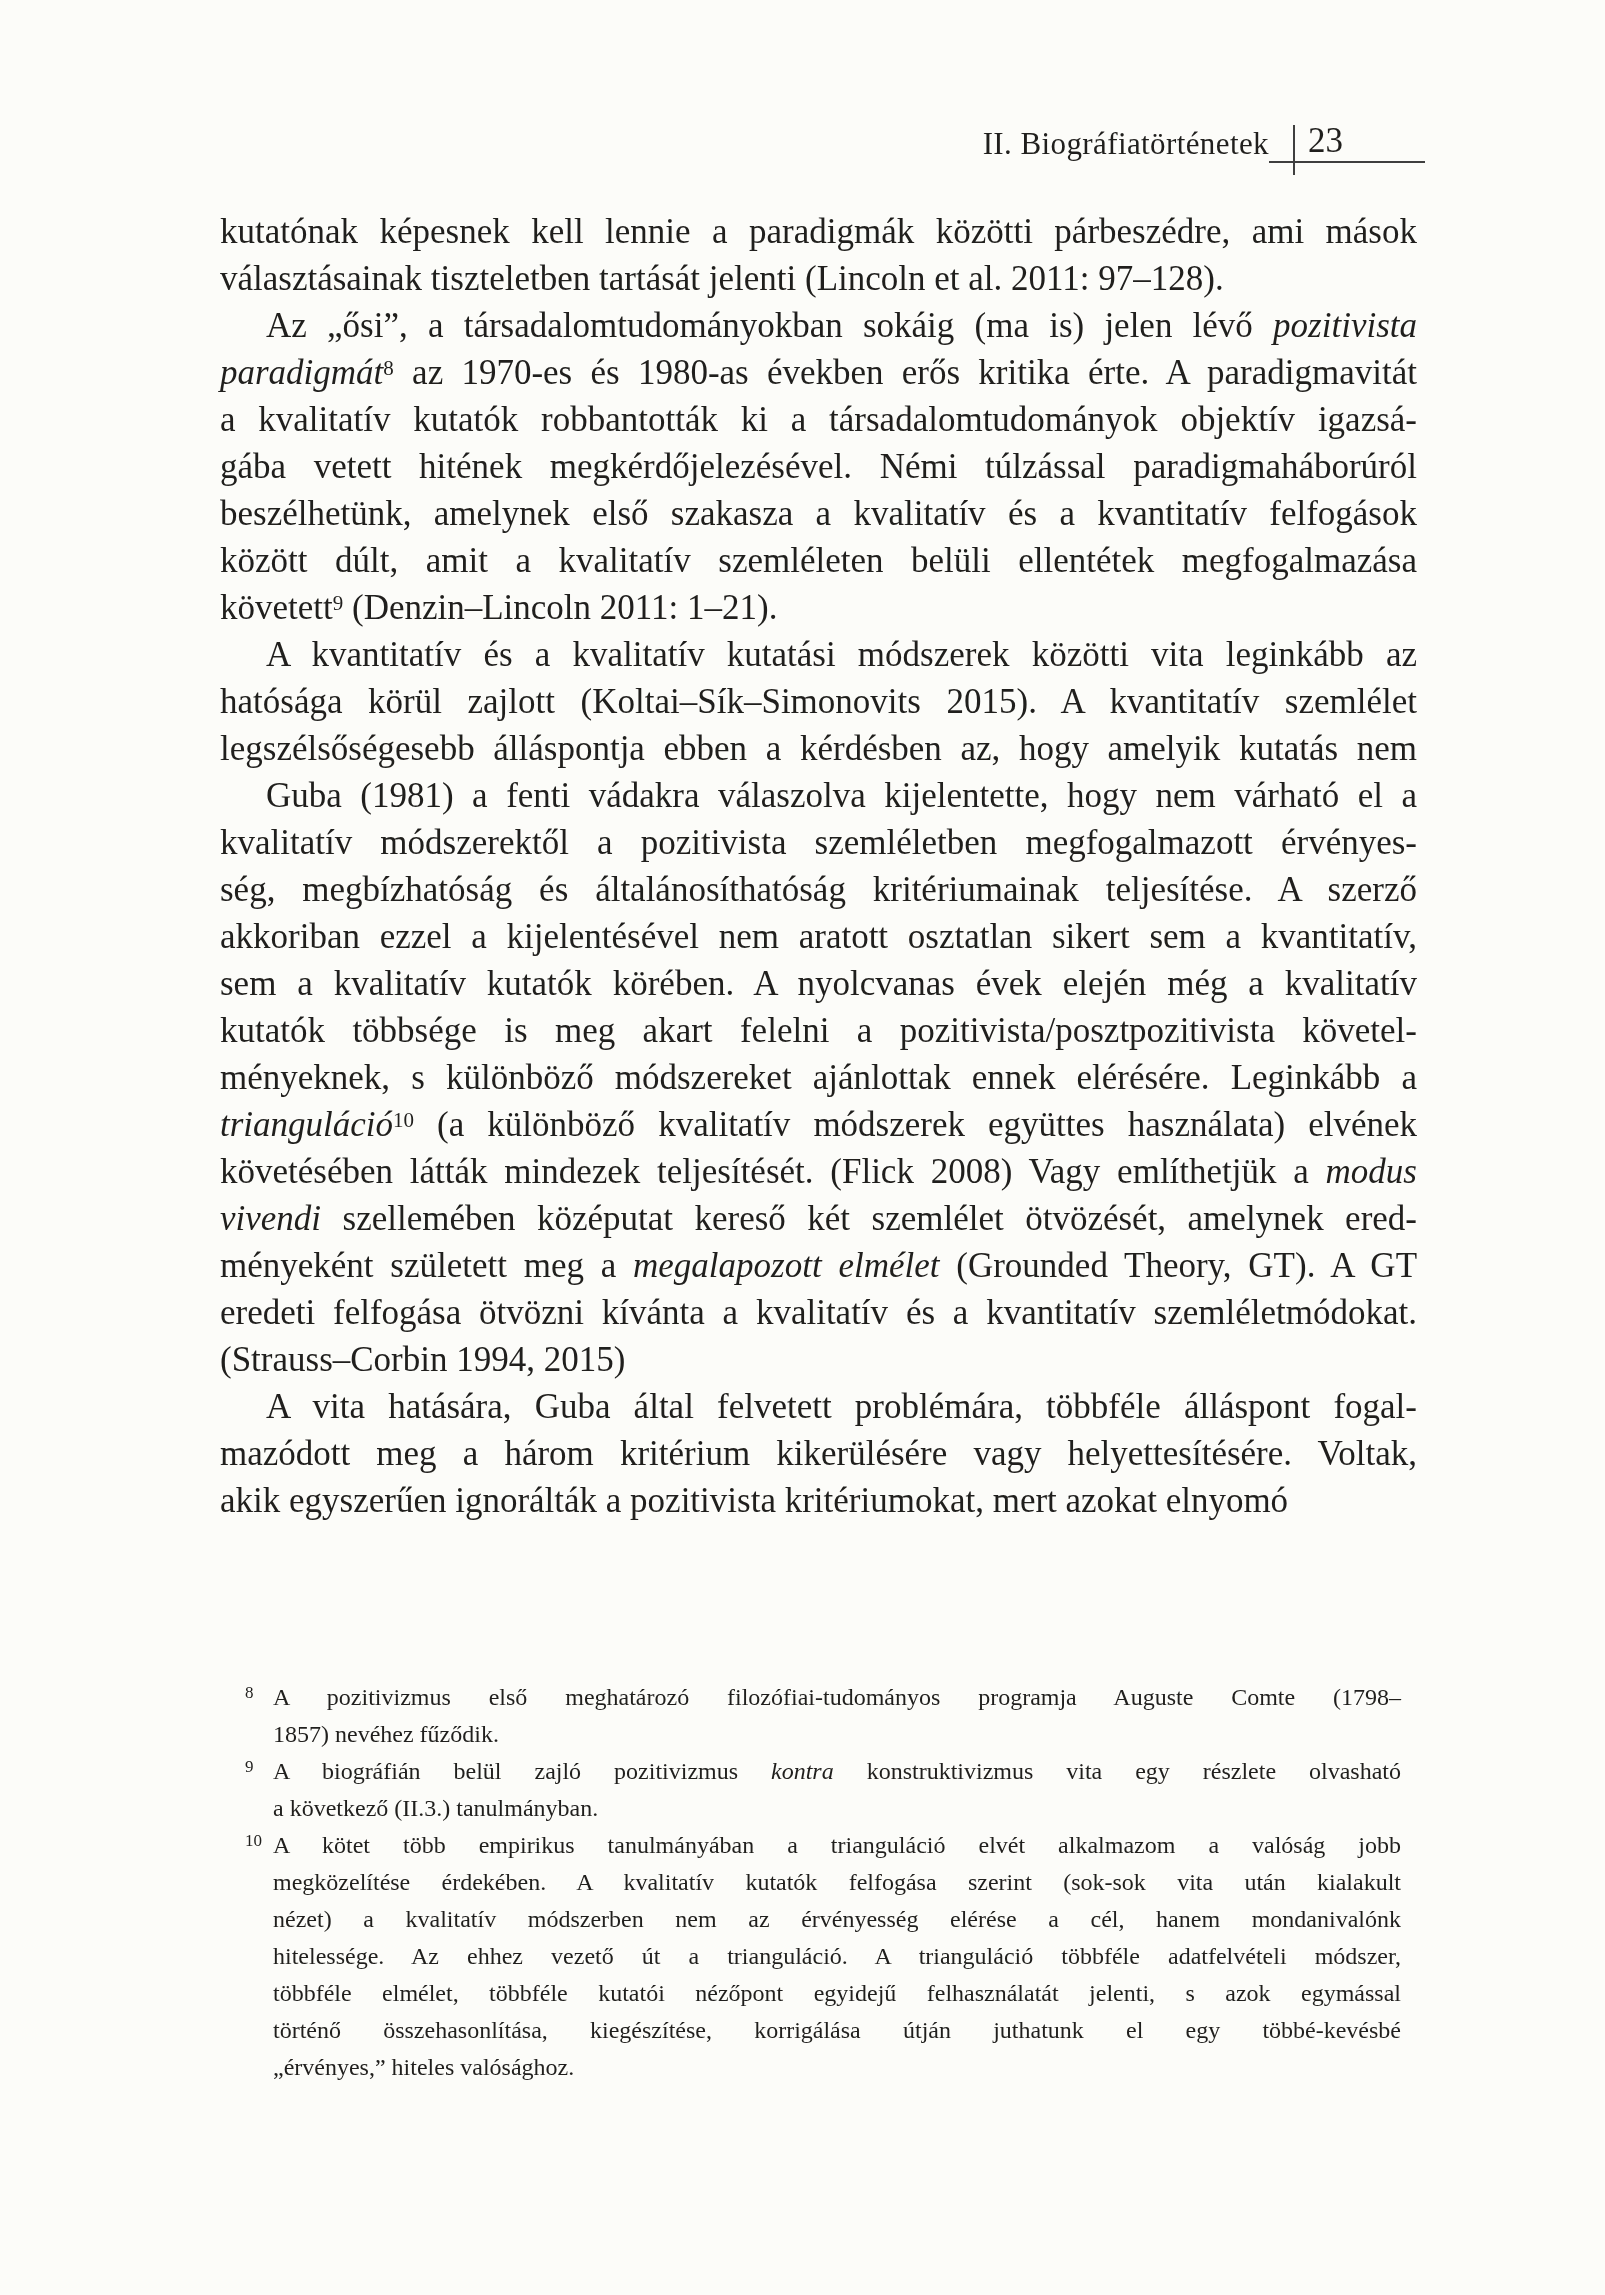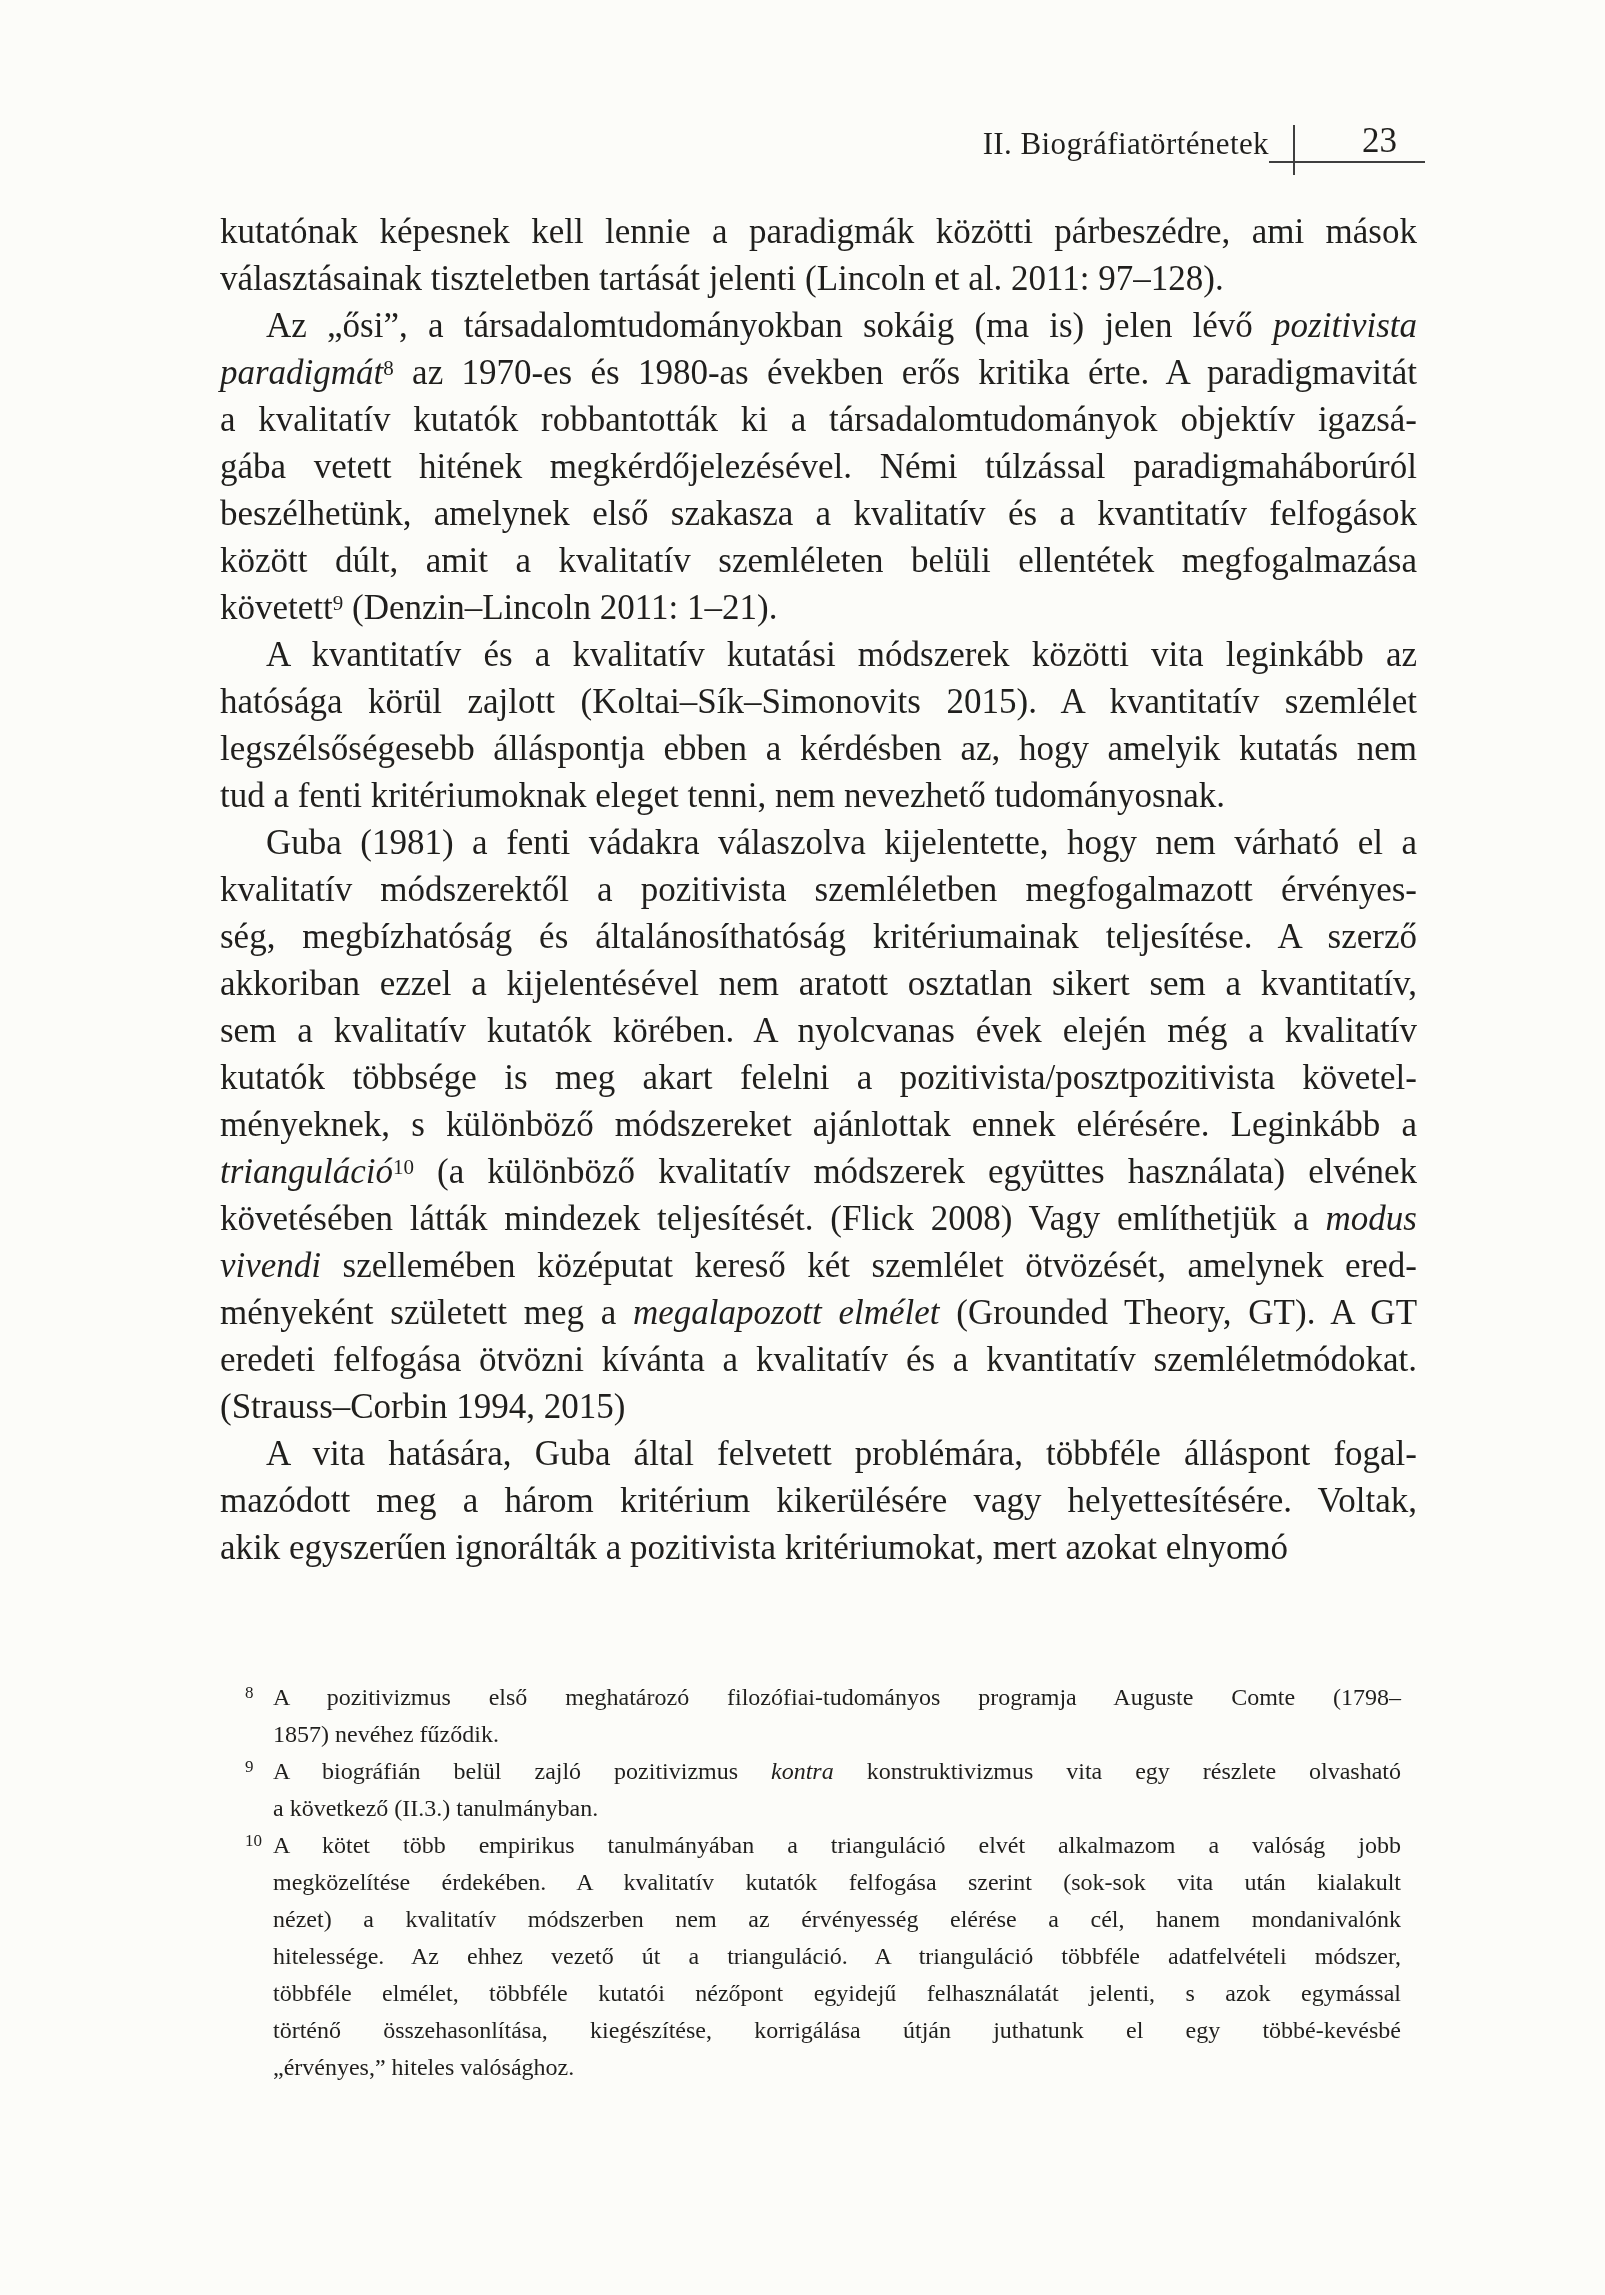--- a/index.html
+++ b/index.html
@@ -20,21 +20,21 @@
     font-size: 31px;
     line-height: 1;
     letter-spacing: 0.4px;
     white-space: nowrap;
   }
   .pagenum {
     position: absolute;
     top: 123px;
     left: 1308px;
     width: 143px;
-    text-align: center;
+    text-align: left;
     font-size: 35px;
     line-height: 1;
   }
   .vrule {
     position: absolute;
     left: 1293px;
     top: 125px;
     width: 1.7px;
     height: 50px;
     background: #3f3f3f;
@@ -108,21 +108,20 @@
       <div class="line indent"><span>Az „ősi”, a társadalomtudományokban sokáig (ma is) jelen lévő </span><span class="it">pozitivista</span></div>
       <div class="line"><span class="it">paradigmát</span><span class="sup">8</span><span> az 1970-es és 1980-as években erős kritika érte. A paradigmavitát</span></div>
       <div class="line"><span>a kvalitatív kutatók robbantották ki a társadalomtudományok objektív igazsá-</span></div>
       <div class="line"><span>gába vetett hitének megkérdőjelezésével. Némi túlzással paradigmaháborúról</span></div>
       <div class="line"><span>beszélhetünk, amelynek első szakasza a kvalitatív és a kvantitatív felfogások</span></div>
       <div class="line"><span>között dúlt, amit a kvalitatív szemléleten belüli ellentétek megfogalmazása</span></div>
       <div class="line para-end"><span>követett</span><span class="sup">9</span><span> (Denzin–Lincoln 2011: 1–21).</span></div>
       <div class="line indent"><span>A kvantitatív és a kvalitatív kutatási módszerek közötti vita leginkább az</span></div>
       <div class="line"><span>hatósága körül zajlott (Koltai–Sík–Simonovits 2015). A kvantitatív szemlélet</span></div>
       <div class="line"><span>legszélsőségesebb álláspontja ebben a kérdésben az, hogy amelyik kutatás nem</span></div>
-      <div class="line para-end"><span>tud a fenti kritériumoknak eleget tenni, nem nevezhető tudományosnak.</span></div>
       <div class="line indent"><span>Guba (1981) a fenti vádakra válaszolva kijelentette, hogy nem várható el a</span></div>
       <div class="line"><span>kvalitatív módszerektől a pozitivista szemléletben megfogalmazott érvényes-</span></div>
       <div class="line"><span>ség, megbízhatóság és általánosíthatóság kritériumainak teljesítése. A szerző</span></div>
       <div class="line"><span>akkoriban ezzel a kijelentésével nem aratott osztatlan sikert sem a kvantitatív,</span></div>
       <div class="line"><span>sem a kvalitatív kutatók körében. A nyolcvanas évek elején még a kvalitatív</span></div>
       <div class="line"><span>kutatók többsége is meg akart felelni a pozitivista/posztpozitivista követel-</span></div>
       <div class="line"><span>ményeknek, s különböző módszereket ajánlottak ennek elérésére. Leginkább a</span></div>
       <div class="line"><span class="it">trianguláció</span><span class="sup">10</span><span> (a különböző kvalitatív módszerek együttes használata) elvének</span></div>
       <div class="line"><span>követésében látták mindezek teljesítését. (Flick 2008) Vagy említhetjük a </span><span class="it">modus</span></div>
       <div class="line"><span class="it">vivendi</span><span> szellemében középutat kereső két szemlélet ötvözését, amelynek ered-</span></div>

